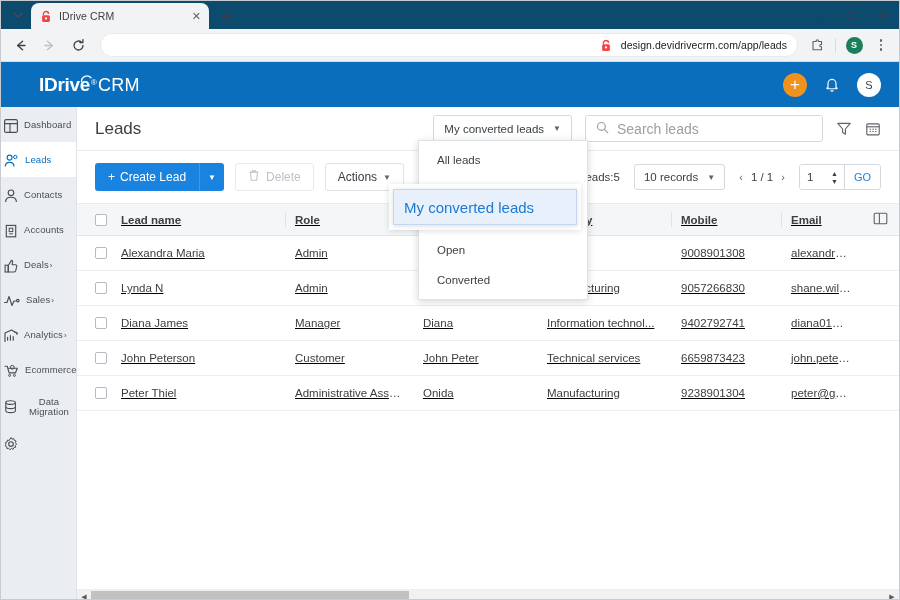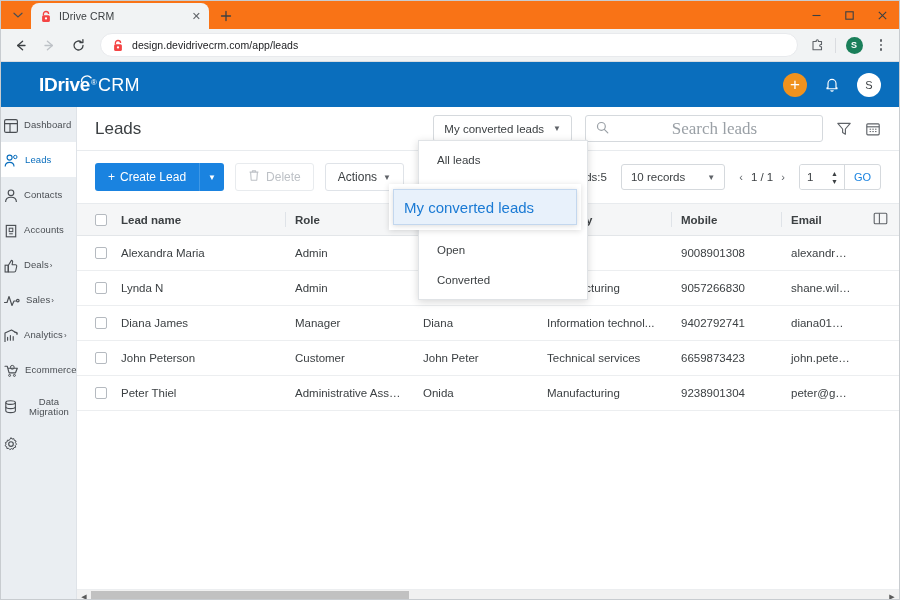--- a/index.html
+++ b/index.html
@@ -8,21 +8,21 @@
     font-family: "Liberation Sans", sans-serif;
     background: #ffffff;
   }
   .app-window {
     width: 900px; height: 600px; position: relative;
     background: #fff; border: 1px solid #c8ccd0; overflow: hidden;
   }
 
   
   .chrome-tabbar {
-    height: 28px; background: #f97316; display: flex; align-items: flex-end;
+    height: 28px; background: #0c4a6e; display: flex; align-items: flex-end;
     position: relative; padding-left: 4px;
   }
   .tab-list-btn {
     width: 26px; height: 24px; margin-bottom: 2px; border-radius: 4px;
     display: flex; align-items: center; justify-content: center;
     color: #4a4e53; font-size: 9px;
   }
   .tab {
     height: 26px; width: 178px; background: #f1f3f4; border-radius: 8px 8px 0 0;
     display: flex; align-items: center; padding: 0 8px; gap: 7px;
@@ -55,21 +55,21 @@
     padding: 0 6px; gap: 2px; border-bottom: 1px solid #dadce0;
   }
   .nav-btn {
     width: 27px; height: 27px; display: flex; align-items: center;
     justify-content: center; color: #5f6368; border-radius: 50%;
   }
   .nav-btn.disabled { color: #bdc1c6; }
   .omnibox {
     flex: 1 1 auto; height: 24px; background: #fff; border-radius: 13px;
     display: flex; align-items: center; padding: 0 10px; gap: 8px;
-    margin: 0 5px 0 6px; border: 1px solid #e8eaed;
+    margin: 0 5px 0 6px; border: 1px solid #e8eaed; justify-content: flex-end;
   }
   .omni-icon { width: 13px; height: 13px; display: flex; align-items: center; justify-content: center; }
   .omni-url { font-size: 10.5px; color: #202124; white-space: nowrap; letter-spacing: .05px; }
   .tb-right { display: flex; align-items: center; gap: 3px; }
   .tb-icon { width: 24px; height: 24px; display: flex; align-items: center; justify-content: center; color: #5f6368; }
   .tb-sep { width: 1px; height: 15px; background: #dadce0; margin: 0 3px; }
   .profile-avatar {
     width: 17px; height: 17px; border-radius: 50%; background: #1a7f5a;
     color: #fff; font-size: 9px; display: flex; align-items: center;
     justify-content: center; font-weight: bold;
@@ -129,22 +129,22 @@
     display: flex; align-items: center; justify-content: center; gap: 9px;
     padding: 0 10px; font-size: 11.5px; color: #3c4043; background: #fff;
     position: relative;
   }
   .caret-dn { font-size: 8px; color: #5f6368; }
   .search-box {
     width: 238px; height: 27px; border: 1px solid #d5d9dd; border-radius: 3px;
     display: flex; align-items: center; gap: 8px; padding: 0 10px; background: #fff;
   }
   .search-box input {
-    border: 0; outline: 0; font-size: 17px; color: #3c4043;
-    font-family: Liberation Serif, serif; width: 100%; background: transparent; text-align: center;
+    border: 0; outline: 0; font-size: 14px; color: #3c4043;
+    font-family: Liberation Sans, sans-serif; width: 100%; background: transparent;
   }
   .search-box input::placeholder { color: #9aa0a6; }
   .icon-btn { color: #5f6368; display: flex; align-items: center; justify-content: center; }
 
   .action-bar {
     height: 52px; display: flex; align-items: center; padding: 0 18px;
     justify-content: space-between;
   }
   .action-left { display: flex; align-items: center; gap: 11px; }
   .btn-primary {
@@ -158,41 +158,41 @@
   }
   .btn-ghost {
     height: 28px; border: 1px solid #dfe3e8; border-radius: 3px; background: #fff;
     display: flex; align-items: center; padding: 0 12px; font-size: 12px;
     color: #3c4043; gap: 6px;
   }
   .btn-ghost.disabled { color: #bdc1c6; border-color: #e8ebee; }
   .action-right { display: flex; align-items: center; gap: 14px; font-size: 11.5px; color: #3c4043; }
   .records-select {
     height: 26px; border: 1px solid #d5d9dd; border-radius: 3px; display: flex;
-    align-items: center; gap: 22px; padding: 0 9px; font-size: 11.5px; color: #3c4043;
+    align-items: center; gap: 9px; padding: 0 9px; font-size: 11.5px; color: #3c4043;
   }
   .pager { display: flex; align-items: center; gap: 8px; font-size: 11.5px; color: #3c4043; }
   .pager-arrow { color: #5f6368; font-size: 11px; }
   .goto {
     display: flex; align-items: center; height: 26px;
     border: 1px solid #d5d9dd; border-radius: 3px; overflow: hidden;
   }
   .goto-input {
     width: 31px; height: 100%; border: 0; outline: 0; font-size: 11.5px;
     padding-left: 7px; color: #3c4043; font-family: "Liberation Sans", sans-serif;
   }
   .spinner { display: flex; flex-direction: column; gap: 1px; padding-right: 6px; color: #3c4043; font-size: 7px; line-height: 1; }
   .goto-btn {
     height: 100%; border-left: 1px solid #d5d9dd; color: #1a83e0;
     font-size: 11px; display: flex; align-items: center; padding: 0 9px;
   }
 
   
   .table-wrap { flex: 1 1 auto; position: relative; min-height: 0; }
-  table { width: 100%; border-collapse: collapse; table-layout: fixed; }
+  table { width: 100%; border-collapse: collapse; table-layout: fixed; text-decoration: underline; }
   thead th {
     background: #f5f6f7; height: 32px; font-size: 11.5px; color: #3c4043;
     font-weight: bold; text-align: left; border-top: 1px solid #e8ebee;
     border-bottom: 1px solid #e3e6e9; padding: 0 10px; position: relative;
   }
   thead th.divider::before {
     content: ""; position: absolute; left: 0; top: 8px; bottom: 8px;
     width: 1px; background: #dfe3e8;
   }
   tbody td {

